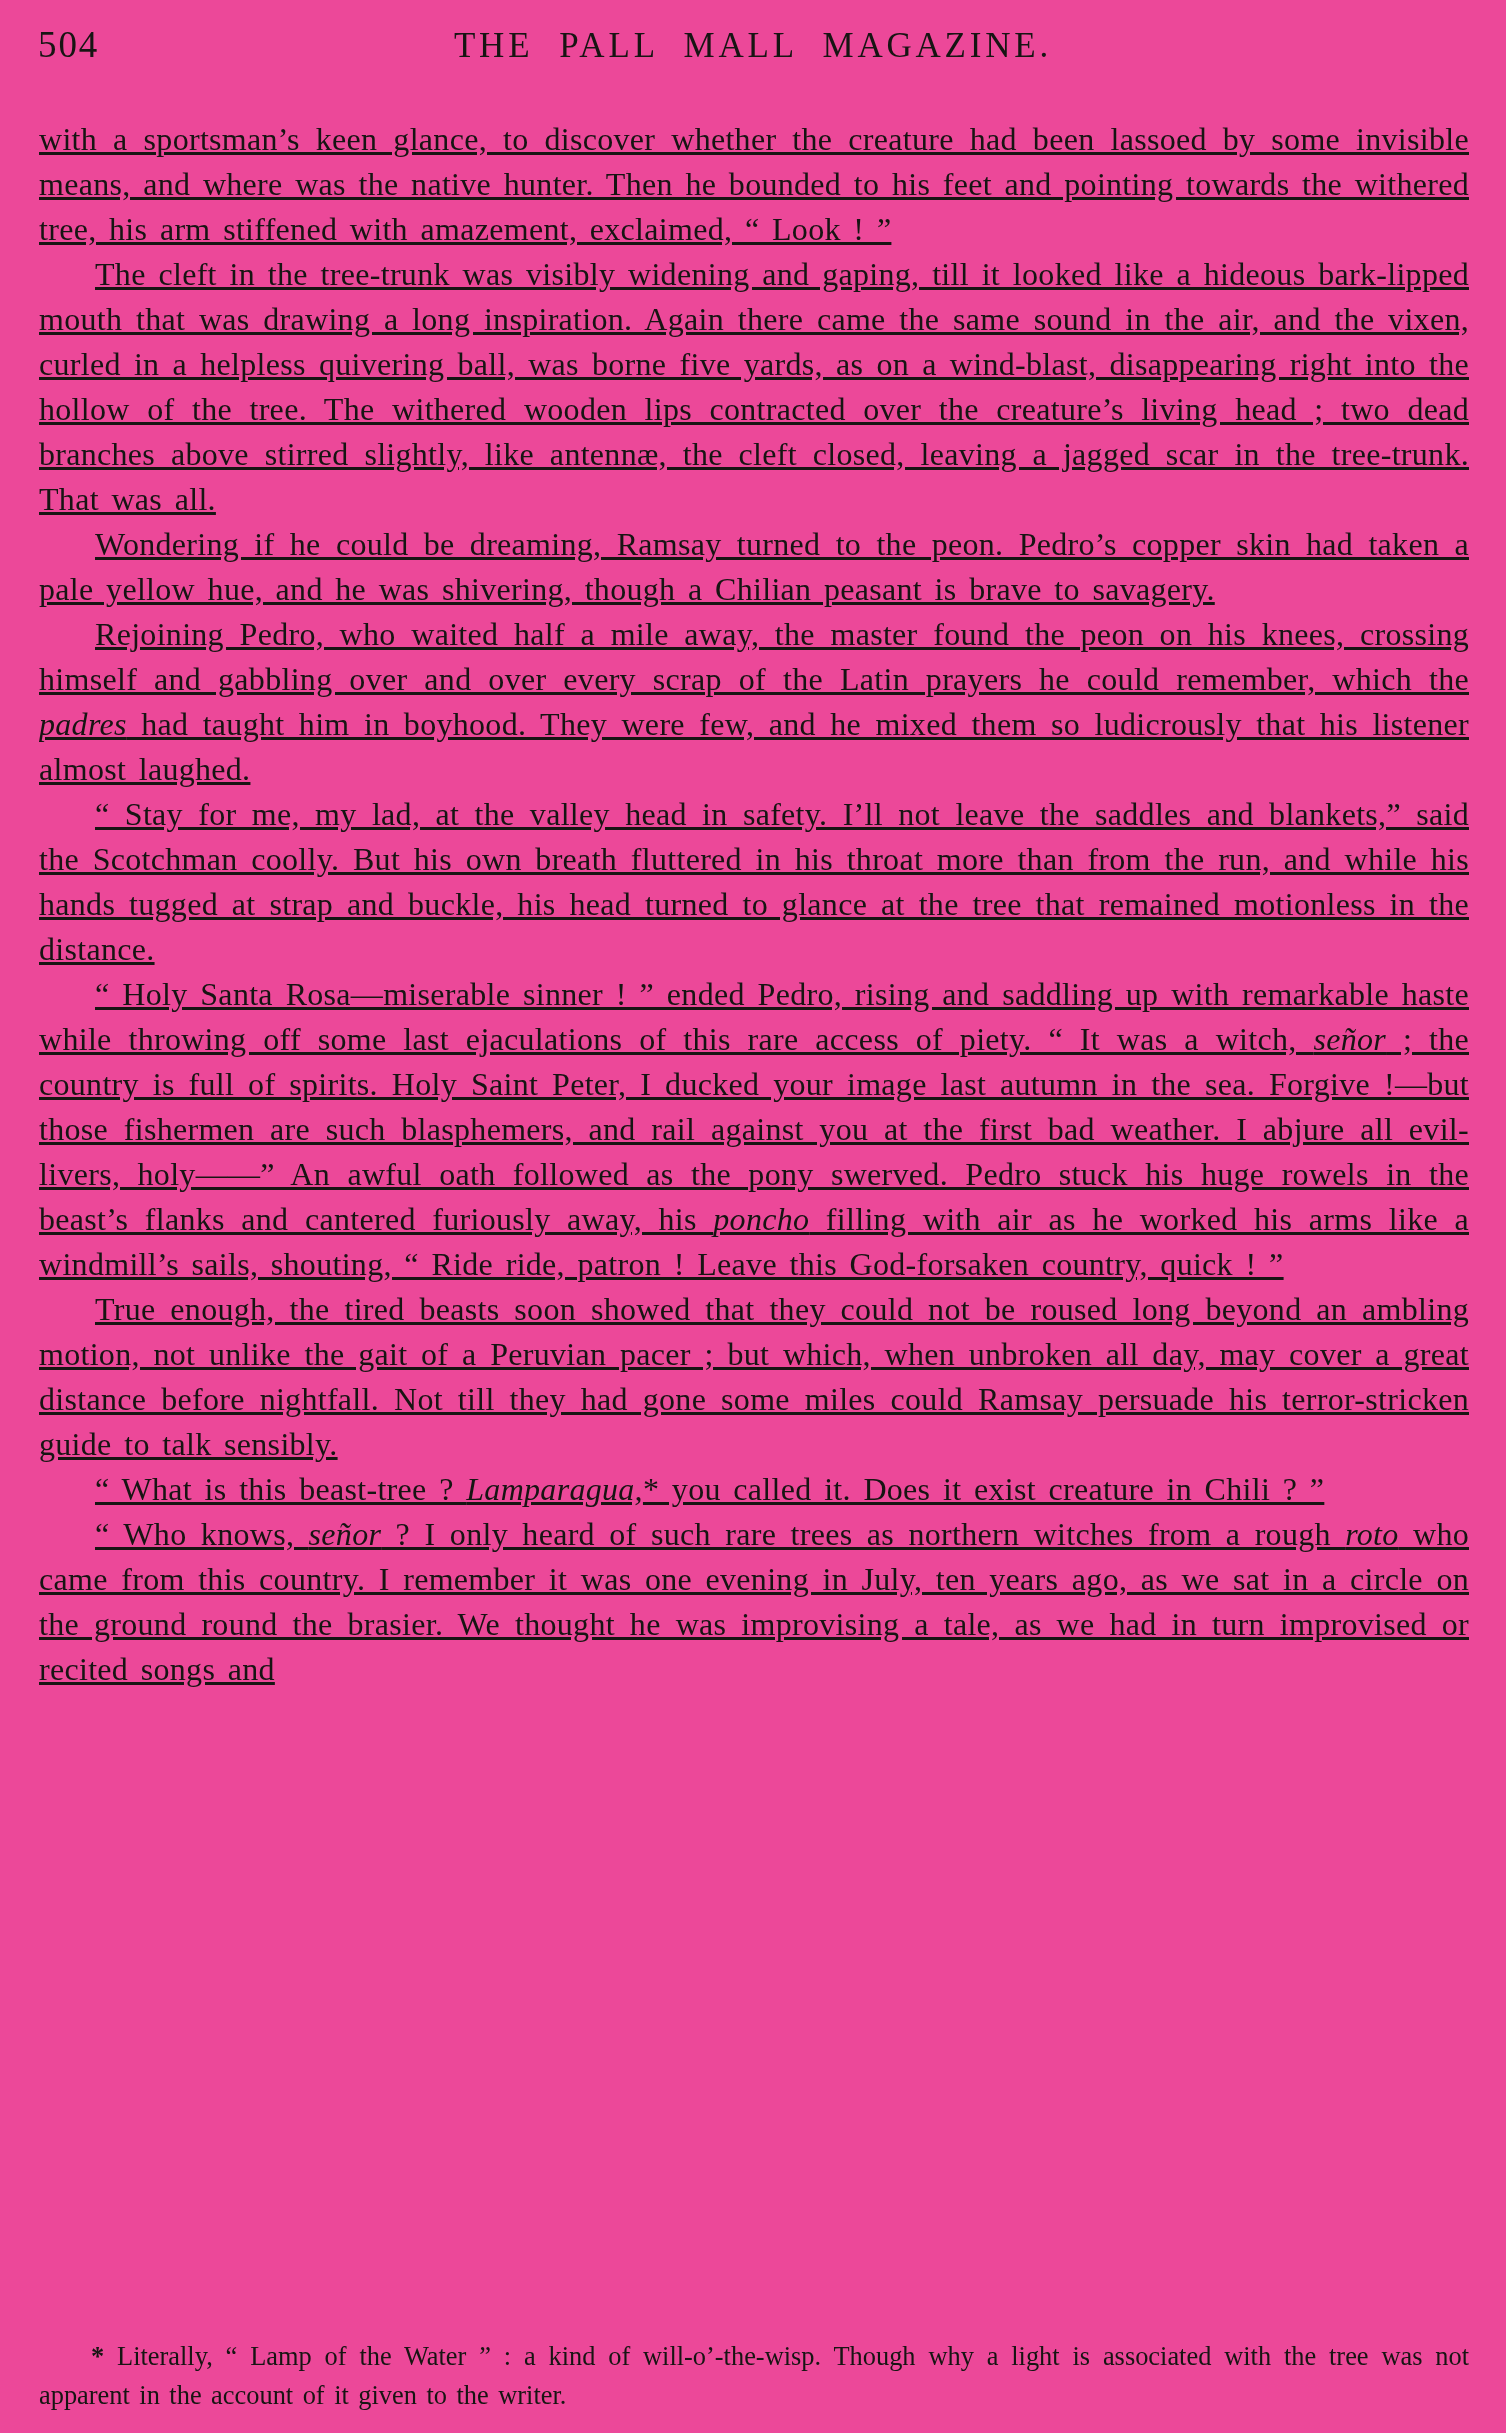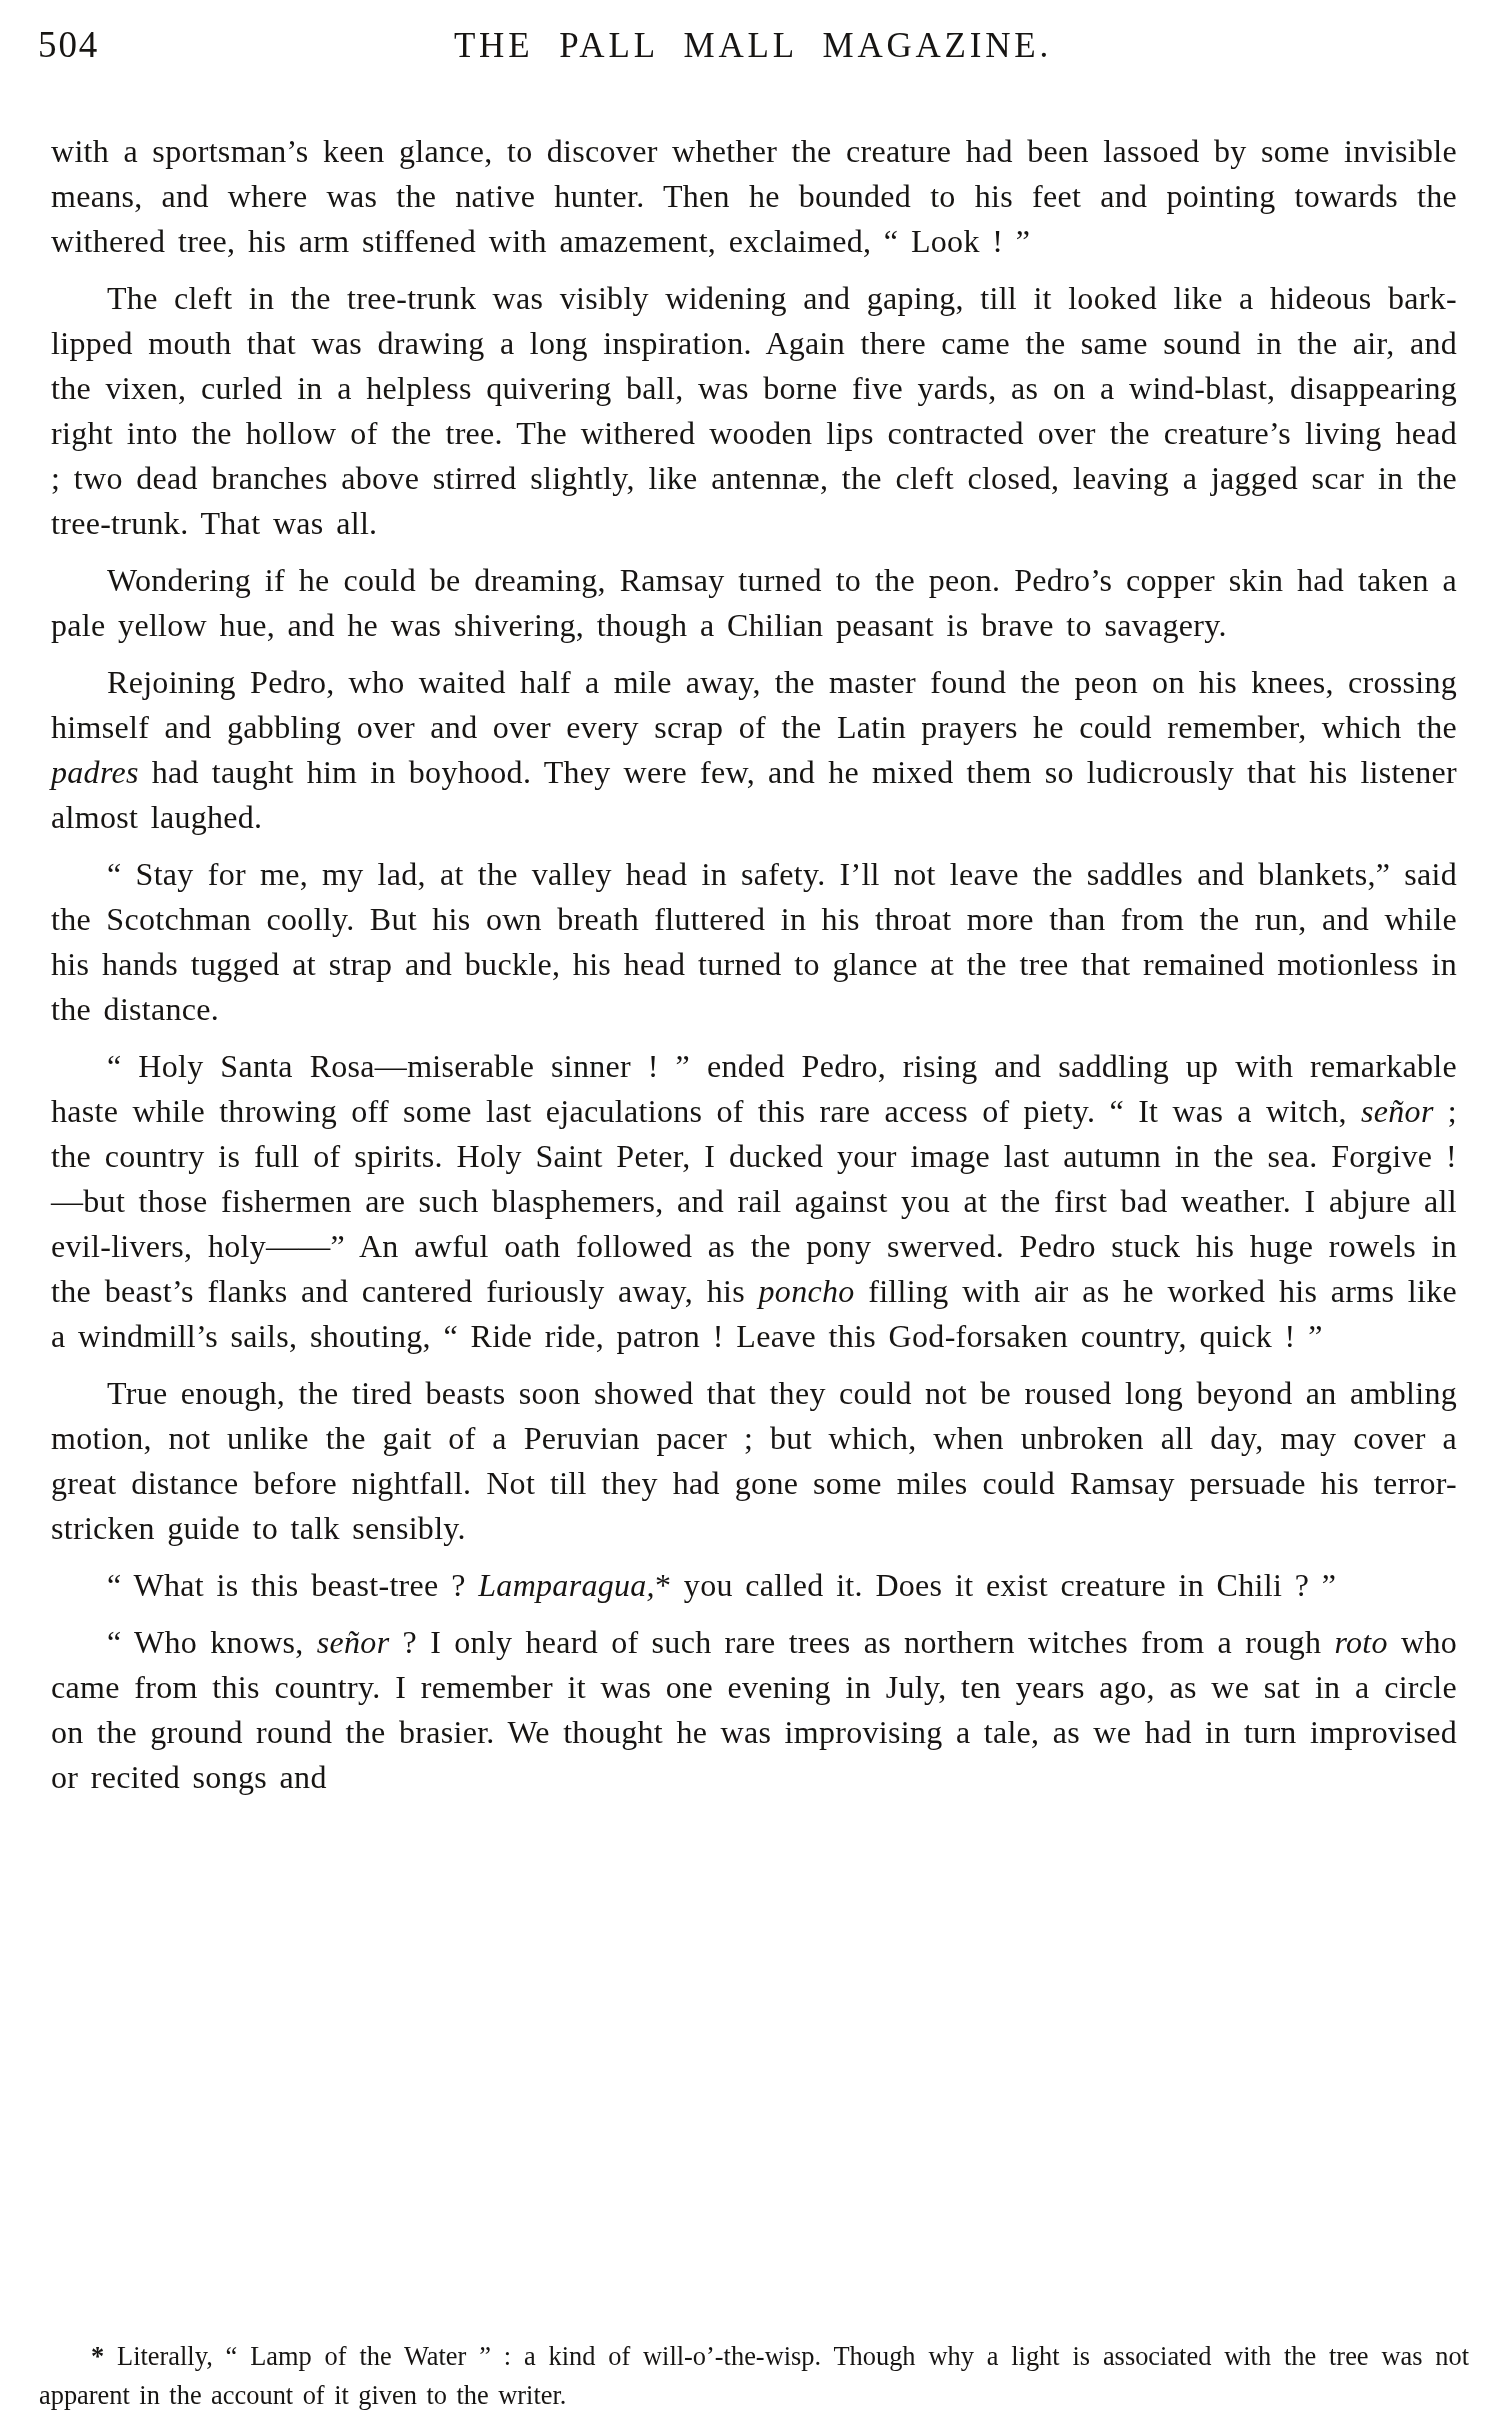--- a/index.html
+++ b/index.html
@@ -5,21 +5,21 @@
   html, body {
     margin: 0;
     padding: 0;
     background: #e9e9e6;
   }
   .page {
     position: relative;
     width: 1506px;
     height: 2433px;
     margin: 0 auto;
-    background: #ffffff;
+    background: #ec4899;
     font-family: "Liberation Serif", "DejaVu Serif", serif;
     color: #171513;
     overflow: hidden;
   }
   .pagenum {
     position: absolute;
     left: 38px;
     top: 23px;
     font-size: 37px;
     letter-spacing: 1.9px;
@@ -43,22 +43,23 @@
     width: 1430px;
     font-size: 32px;
     line-height: 45px;
     text-align: justify;
     word-spacing: 4.3px;
     letter-spacing: 0.3px;
     max-height: 2186px;
     overflow: hidden;
   }
   .body-text p {
-    margin: 12px;
+    margin: 0;
     padding: 0;
+    text-decoration: underline;
   }
   .body-text p.ind {
     text-indent: 56px;
   }
   .body-text i {
     font-style: italic;
   }
   .footnote {
     position: absolute;
     left: 39px;

